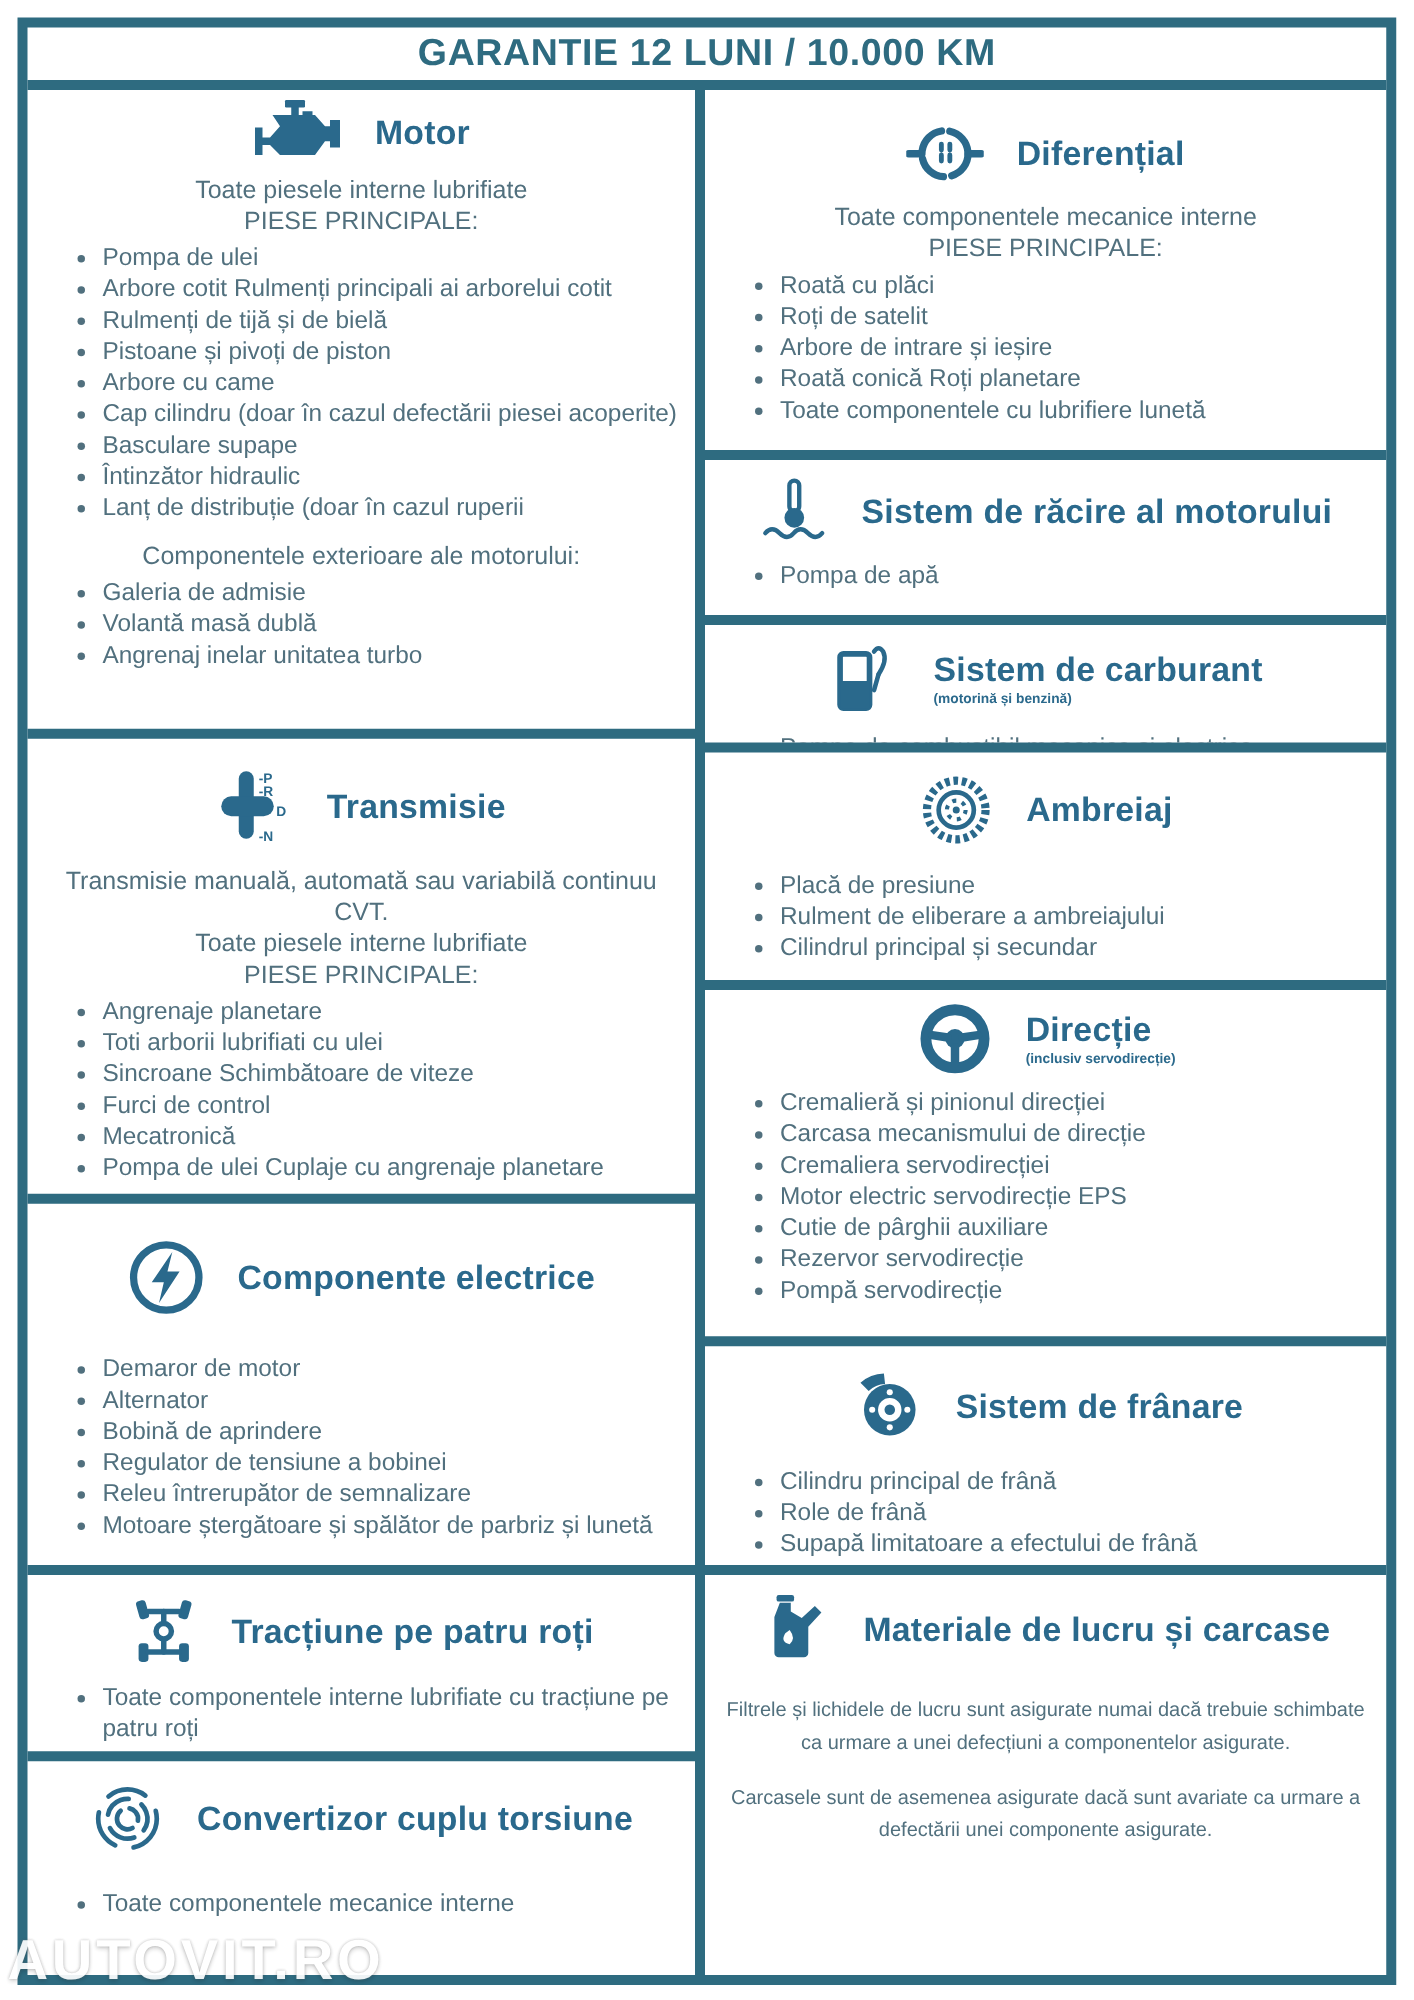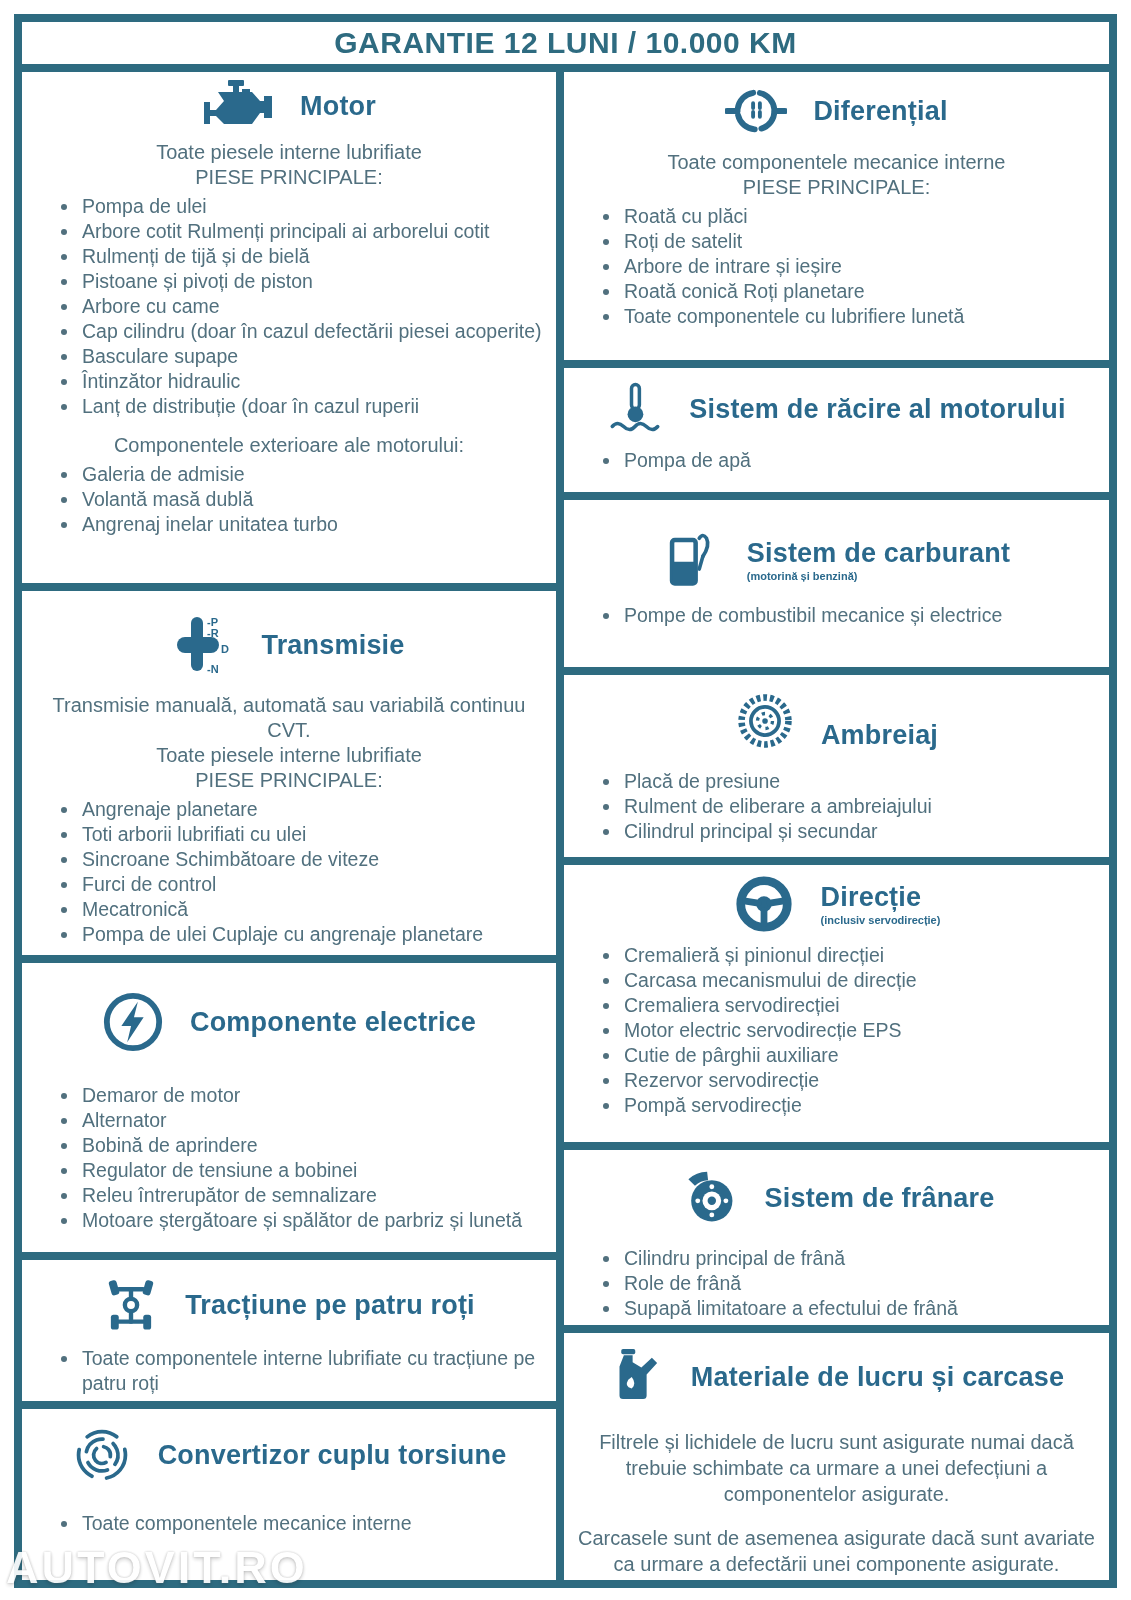--- a/index.html
+++ b/index.html
@@ -38,42 +38,42 @@
     margin:0;font-size:27px;font-weight:bold;color:var(--title);letter-spacing:.2px;
   }
   .title-block{display:flex;flex-direction:column;align-items:flex-start;}
   .subtitle{font-size:11px;font-weight:bold;color:var(--title);margin-top:1px;}
   .icon{color:var(--title);flex:0 0 auto;display:flex;align-items:center;}
   .icon svg{display:block;}
   p.intro{margin:0;text-align:center;font-size:20px;line-height:25px;color:var(--body);padding:0 24px;}
   p.subhead{margin:14px 0 0;text-align:center;font-size:20px;line-height:25px;color:var(--body);}
   ul.parts{margin:4px 0 0;padding:0 8px 0 58px;list-style:disc;}
   ul.parts li{font-size:19.5px;line-height:25px;color:var(--body);padding-left:2px;}
-  p.para{margin:18px 14px 0;text-align:center;font-size:20px;line-height:26px;color:var(--body);}
+  p.para{margin:18px 14px 0;text-align:center;font-size:16px;line-height:26px;color:var(--body);}
   
   .sec-motor{height:519px;}
   .sec-motor .sec-head{padding:6px 0 6px;}
   .sec-transmisie{height:372px;}
   .sec-transmisie .sec-head{padding:22px 0 16px;}
   .sec-componente{height:297px;}
   .sec-componente .sec-head{padding:28px 0 20px;}
   .sec-componente ul.parts{margin-top:10px;}
   .sec-tractiune{height:149px;}
   .sec-tractiune .sec-head{padding:16px 0 8px;}
   .sec-convertizor .sec-head{padding:16px 0 12px;}
   .sec-convertizor ul.parts{margin-top:14px;}
   
   .sec-diferential{height:296px;}
-  .sec-diferential .sec-head{padding:8px 0 8px;}
+  .sec-diferential .sec-head{padding:20px 0 8px;}
   .sec-racire{height:132px;}
   .sec-racire .sec-head{padding:14px 0 8px;}
-  .sec-carburant{height:158px;margin-top:17px;}
+  .sec-carburant{height:102px;}
   .sec-carburant .sec-head{padding:12px 0 8px;}
   .sec-ambreiaj{height:190px;}
-  .sec-ambreiaj .sec-head{padding:16px 0 14px;align-items:flex-end;}
+  .sec-ambreiaj .sec-head{padding:16px 0 14px;}
   .sec-directie{height:285px;}
   .sec-directie .sec-head{padding:8px 0 4px;}
   .sec-franare{height:183px;}
   .sec-franare .sec-head{padding:18px 0 14px;}
   .sec-materiale .sec-head{padding:14px 0 4px;}
   .watermark{
     position:absolute;left:6px;top:1542px;z-index:6;
     font-size:45px;font-weight:bold;letter-spacing:3px;color:#ffffff;opacity:.92;
     text-shadow:0 2px 4px rgba(0,0,0,.20), 0 0 2px rgba(120,120,120,.45);
   }

